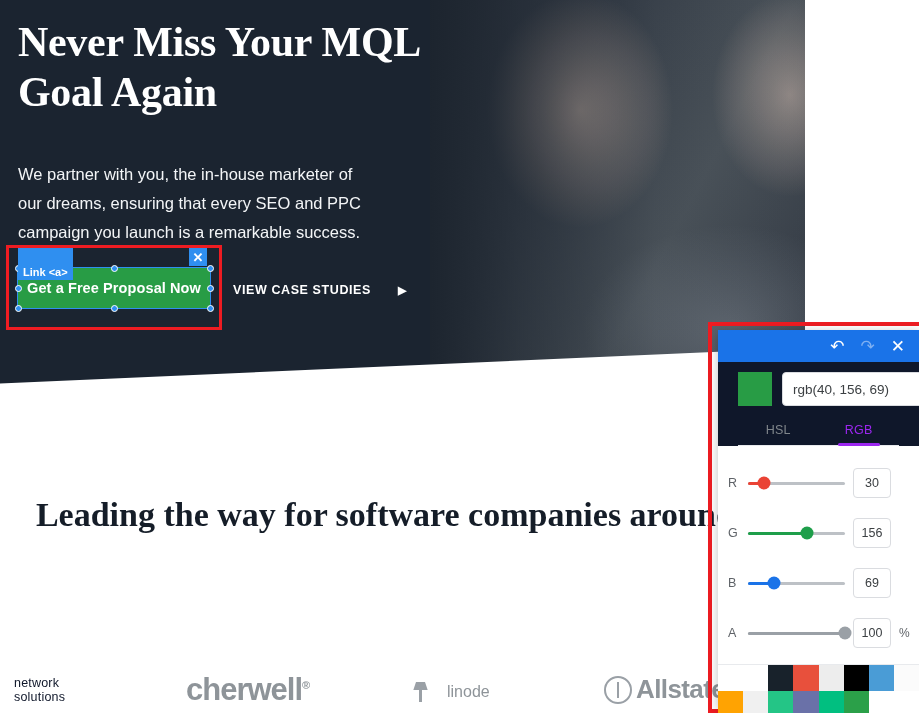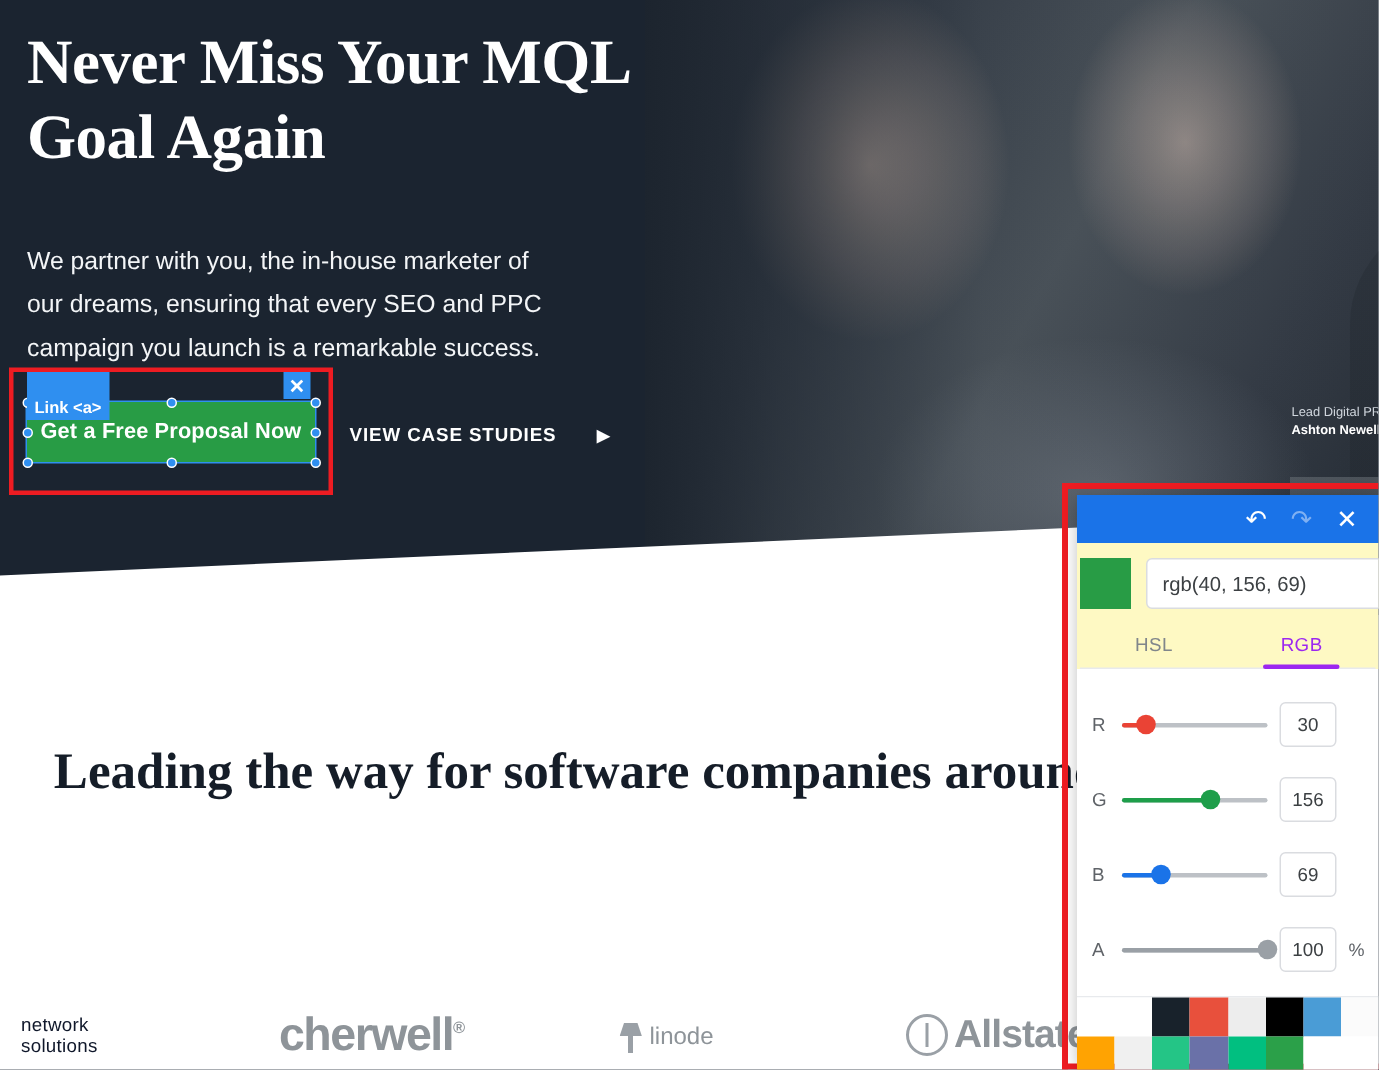--- a/index.html
+++ b/index.html
@@ -9,21 +9,21 @@
     background: #ffffff;
     overflow: hidden;
     position: relative;
   }
 
   
   #page { position: absolute; inset: 0; background: #ffffff; }
 
   
   .hero {
-    position: absolute; left: 0; top: 0; width: 919px; height: 410px;
+    position: absolute; left: 0; top: 0; width: 805px; height: 410px;
     background: #1b2430;
     overflow: hidden;
   }
   .hero-photo {
     position: absolute; left: 430px; top: 0; width: 489px; height: 410px;
     background:
       radial-gradient(ellipse 150px 190px at 150px 110px, rgba(232,200,178,0.55) 0%, rgba(60,64,70,0.0) 62%),
       radial-gradient(ellipse 130px 170px at 360px 95px, rgba(236,206,186,0.50) 0%, rgba(60,64,70,0.0) 60%),
       radial-gradient(ellipse 210px 150px at 300px 330px, rgba(150,160,172,0.40) 0%, rgba(40,46,54,0.0) 70%),
       linear-gradient(118deg, #2b3340 0%, #39424e 28%, #4d565f 52%, #343c48 78%, #222a34 100%);
@@ -81,21 +81,21 @@
     font-family: "Liberation Serif", serif; font-weight: 700;
     font-size: 34px; line-height: 1.35; color: #151d28;
   }
 
   
   .logos { position: absolute; left: 0; top: 676px; width: 919px; height: 37px; }
   .logo { position: absolute; color: #0f172a; }
   .logo-ns { left: 14px; top: 0px; font-size: 12.5px; line-height: 1.12; letter-spacing: .2px; }
   .logo-cw { left: 186px; top: -4px; font-size: 31px; font-weight: 700; color: #8e9499; letter-spacing: -1px; }
   .logo-cw sup { font-size: 11px; vertical-align: super; }
-  .logo-li { left: 413px; top: 6px; font-size: 16px; color: #8e9499; display: flex; align-items: center; gap: 5px; }
+  .logo-li { left: 413px; top: 6px; font-size: 16px; color: #8e9499; display: flex; align-items: center; gap: 19px; }
   .logo-li .li-mark { width: 15px; height: 20px; background:
       linear-gradient(180deg, #9aa0a6 0%, #9aa0a6 42%, transparent 42%),
       linear-gradient(90deg, transparent 40%, #9aa0a6 40%, #9aa0a6 60%, transparent 60%);
       clip-path: polygon(20% 0, 80% 0, 100% 45%, 62% 100%, 38% 100%, 0 45%); }
   .logo-as { left: 604px; top: -2px; font-size: 26px; font-weight: 700; color: #8e9499;
       display: flex; align-items: center; gap: 4px; letter-spacing: -.6px; }
   .logo-as .as-mark { width: 28px; height: 28px; border: 2px solid #9aa0a6; border-radius: 50%;
       position: relative; }
   .logo-as .as-mark:after { content:""; position:absolute; left: 50%; top: 4px; width: 2px; height: 16px;
       background: #9aa0a6; transform: translateX(-50%); }
@@ -134,21 +134,21 @@
     font-size: 13px; color: #3c4043;
     display: flex; flex-direction: column;
   }
   .pk-header {
     height: 32px; background: #1a73e8; display: flex; align-items: center;
     justify-content: flex-end; gap: 16px; padding-right: 14px; flex: none;
   }
   .pk-ic { color: #ffffff; font-size: 17px; line-height: 1; cursor: pointer; }
   .pk-ic.disabled { color: #7fb0f2; cursor: default; }
 
-  .pk-body { background: #fef9c3; padding: 0 2px; flex: none; }
+  .pk-body { background: #0f172a; padding: 0 20px; flex: none; }
   .pk-input-row { display: flex; align-items: center; gap: 10px; padding: 10px 0 8px; }
   .pk-swatch { width: 34px; height: 34px; background: #289c45; flex: none; }
   .pk-input {
     flex: 1; height: 34px; border: 1px solid #dadce0; border-radius: 4px;
     padding: 0 10px; font-family: "Liberation Sans", sans-serif; font-size: 13.5px;
     color: #3c4043; background: #ffffff; outline: none;
   }
 
   .pk-tabs { display: flex; border-bottom: 1px solid #e8eaed; }
   .pk-tab {

